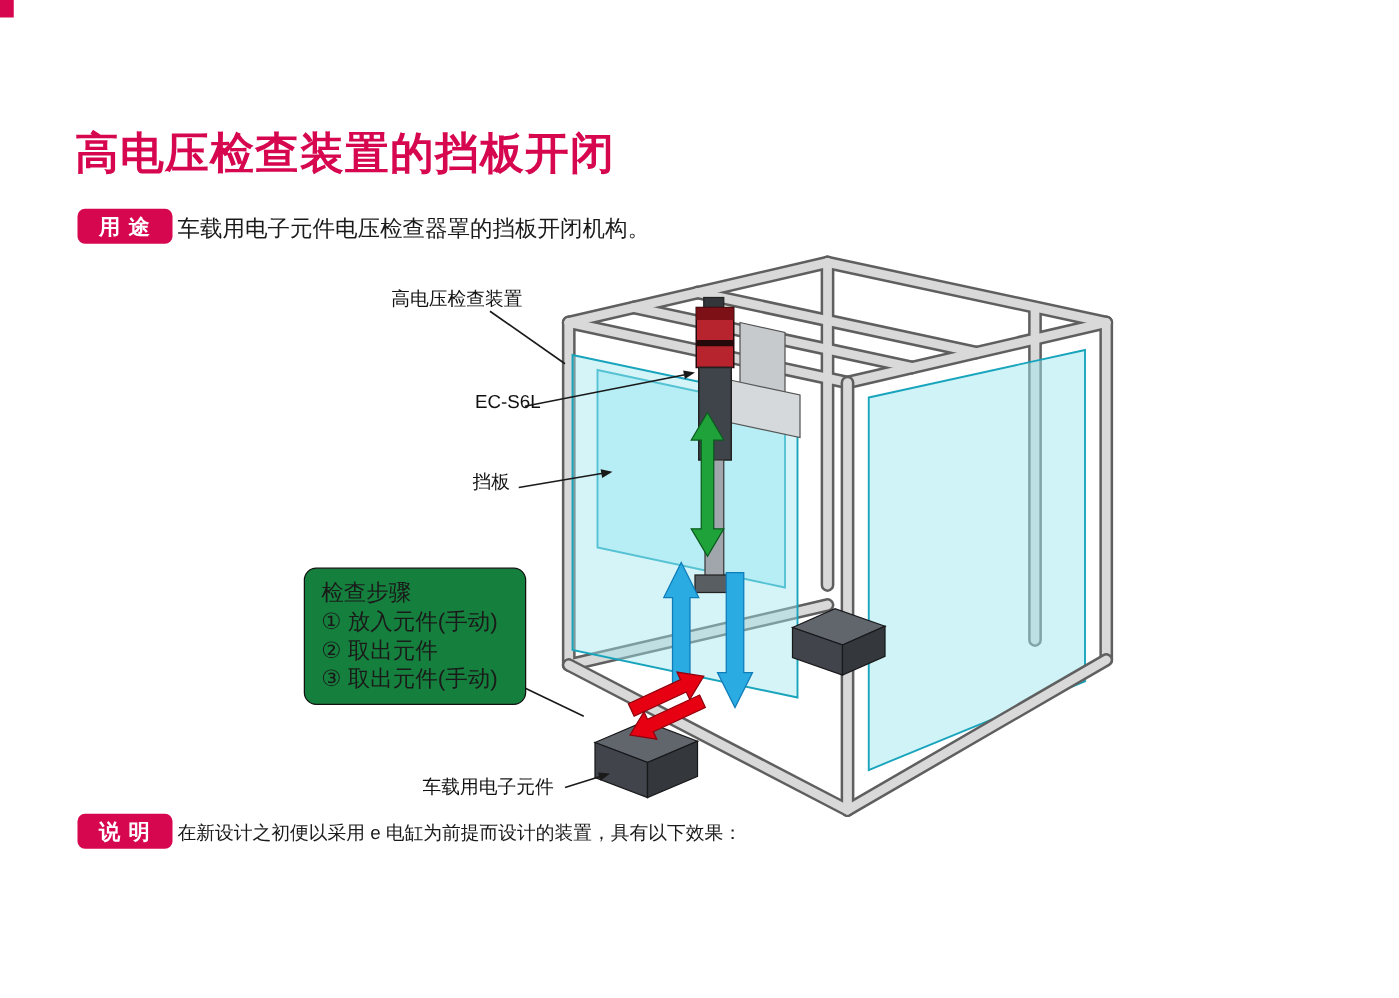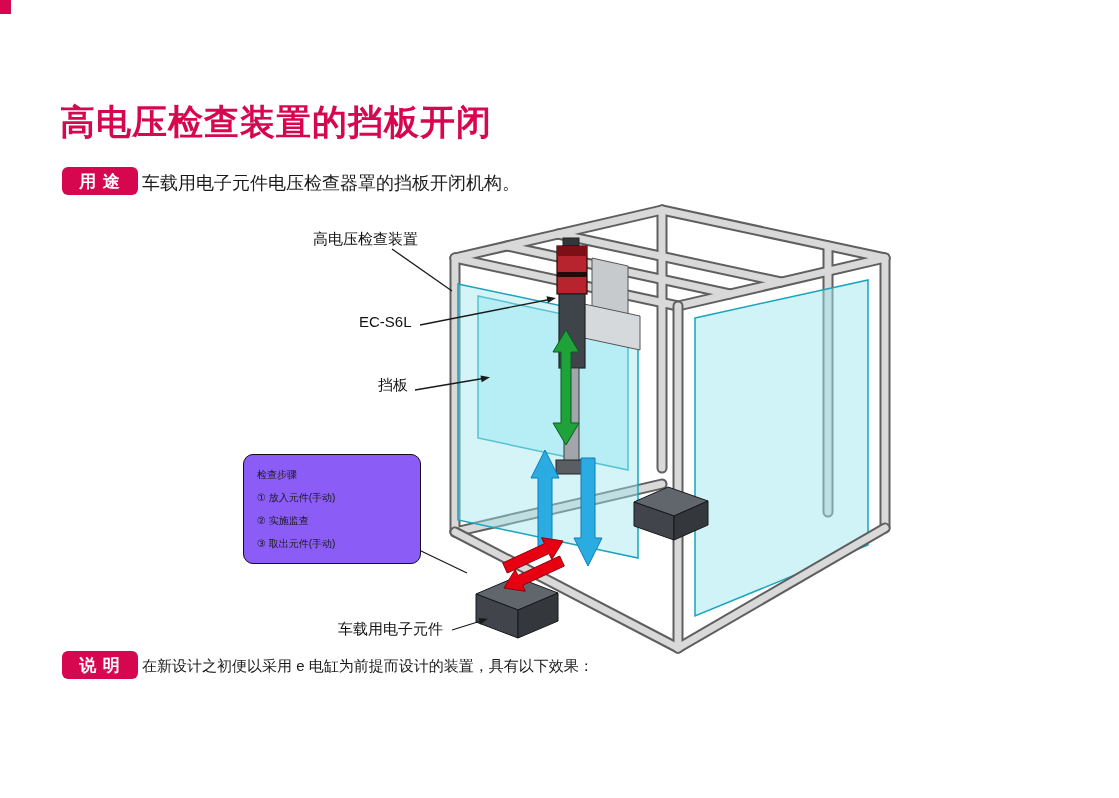--- a/index.html
+++ b/index.html
@@ -16,27 +16,27 @@
   .badge {
     position:absolute; width:76px; height:28px; background:var(--accent,#d6074f);
     color:#fff; font-size:17px; font-weight:700; display:flex; align-items:center;
     justify-content:center; border-radius:6px; letter-spacing:1px;text-align:right;
   }
   .purpose-badge { left:62px; top:167px; }
   .purpose-text { position:absolute; left:142px; top:171px; font-size:18px; font-weight:400; white-space:nowrap; }
   .diagram-svg { position:absolute; left:0; top:0; width:1119px; height:798px; }
   .diagram-label { position:absolute; font-size:15px; color:#111; white-space:nowrap; }
   .label-device { left:283px; top:230px;margin-left:30px; }
-  .label-ecs6l { left:359px; top:313px; }
+  .label-ecs6l { left:380px; top:313px; }
   .label-shutter { left:378px; top:376px; }
   .label-component { left:338px; top:620px; }
   .callout {
-    position:absolute; left:243px; top:454px; width:178px; background:#8b5cf6;
+    position:absolute; left:243px; top:454px; width:178px; background:#15803d;
     border:1.6px solid #111; border-radius:10px; padding:8px 13px;
-    font-size:10px; line-height:23px;
+    font-size:18px; line-height:23px;
   }
   .explain-badge { left:62px; top:651px; }
   .explain-intro { position:absolute; left:142px; top:657px; font-size:15px; white-space:nowrap; }
   .explain-points { position:absolute; left:142px; top:684px; font-size:15px; line-height:26.5px; }
   .point { white-space:nowrap; }
 </style>
 </head>
 <body>
 
 <div class="page">
@@ -136,20 +136,20 @@
   </svg>
 
   <div class="diagram-label label-device">高电压检查装置</div>
   <div class="diagram-label label-ecs6l">EC-S6L</div>
   <div class="diagram-label label-shutter">挡板</div>
   <div class="diagram-label label-component">车载用电子元件</div>
 
   <div class="callout">
     <div>检查步骤</div>
     <div>① 放入元件(手动)</div>
-    <div>② 实施监查</div>
+    <div>② 取出元件</div>
     <div>③ 取出元件(手动)</div>
   </div>
 
   <div class="badge explain-badge">说 明</div>
   <div class="explain-intro">在新设计之初便以采用 e 电缸为前提而设计的装置，具有以下效果：</div>
 
 </div>
 
 </body></html>

